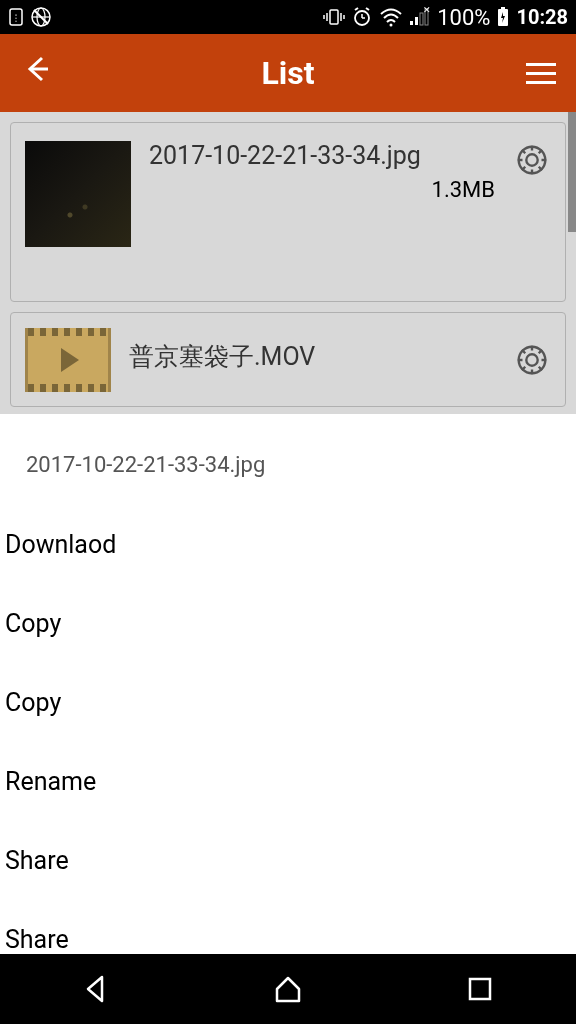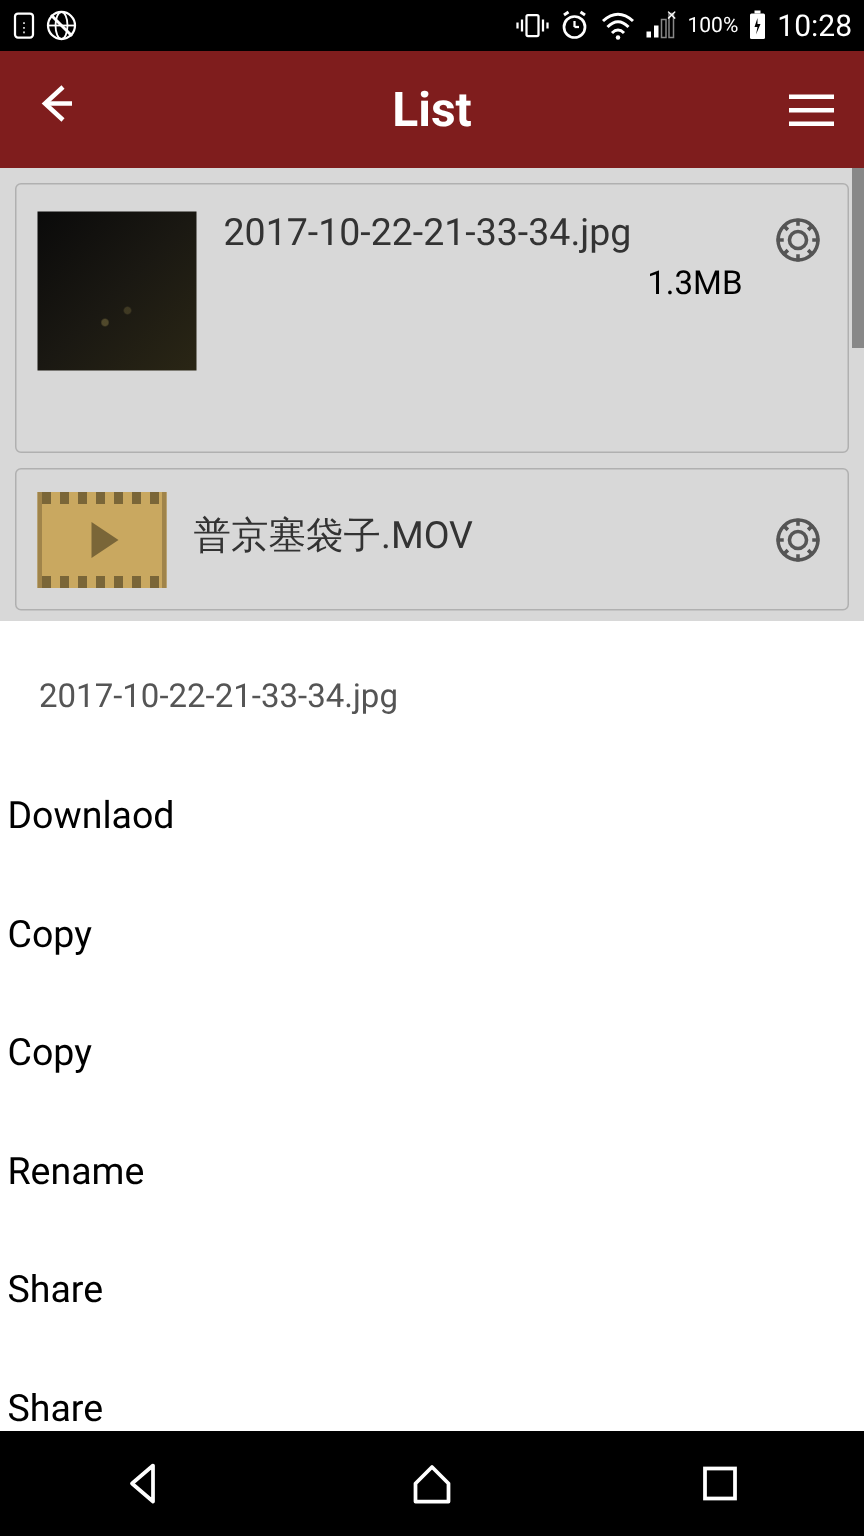--- a/index.html
+++ b/index.html
@@ -35,21 +35,21 @@
       align-items: center;
       gap: 6px;
     }
     .status-icon {
       display: inline-flex;
       align-items: center;
       justify-content: center;
     }
     .app-bar {
       height: 78px;
-      background: #7f1d1d;
+      background: #c2410c;
       display: flex;
       align-items: center;
       justify-content: space-between;
       padding: 0 20px;
       position: relative;
     }
     .app-bar-title {
       position: absolute;
       left: 50%;
       transform: translateX(-50%);
@@ -216,25 +216,25 @@
       display: flex;
       align-items: center;
       justify-content: center;
       cursor: pointer;
     }
     .nav-btn svg {
       width: 32px;
       height: 32px;
     }
     .status-time {
-      font-weight: normal;
+      font-weight: bold;
       font-size: 20px;
     }
     .status-battery {
-      font-size: 14px;
+      font-size: 22px;
     }
   </style>
 </head>
 <body>
 
 <div class="status-bar">
   <div class="status-left">
     <span class="status-icon">
       <svg width="16" height="20" viewBox="0 0 16 20">
           <rect x="2" y="2" width="12" height="16" rx="2" fill="none" stroke="#fff" stroke-width="1.5"></rect>

